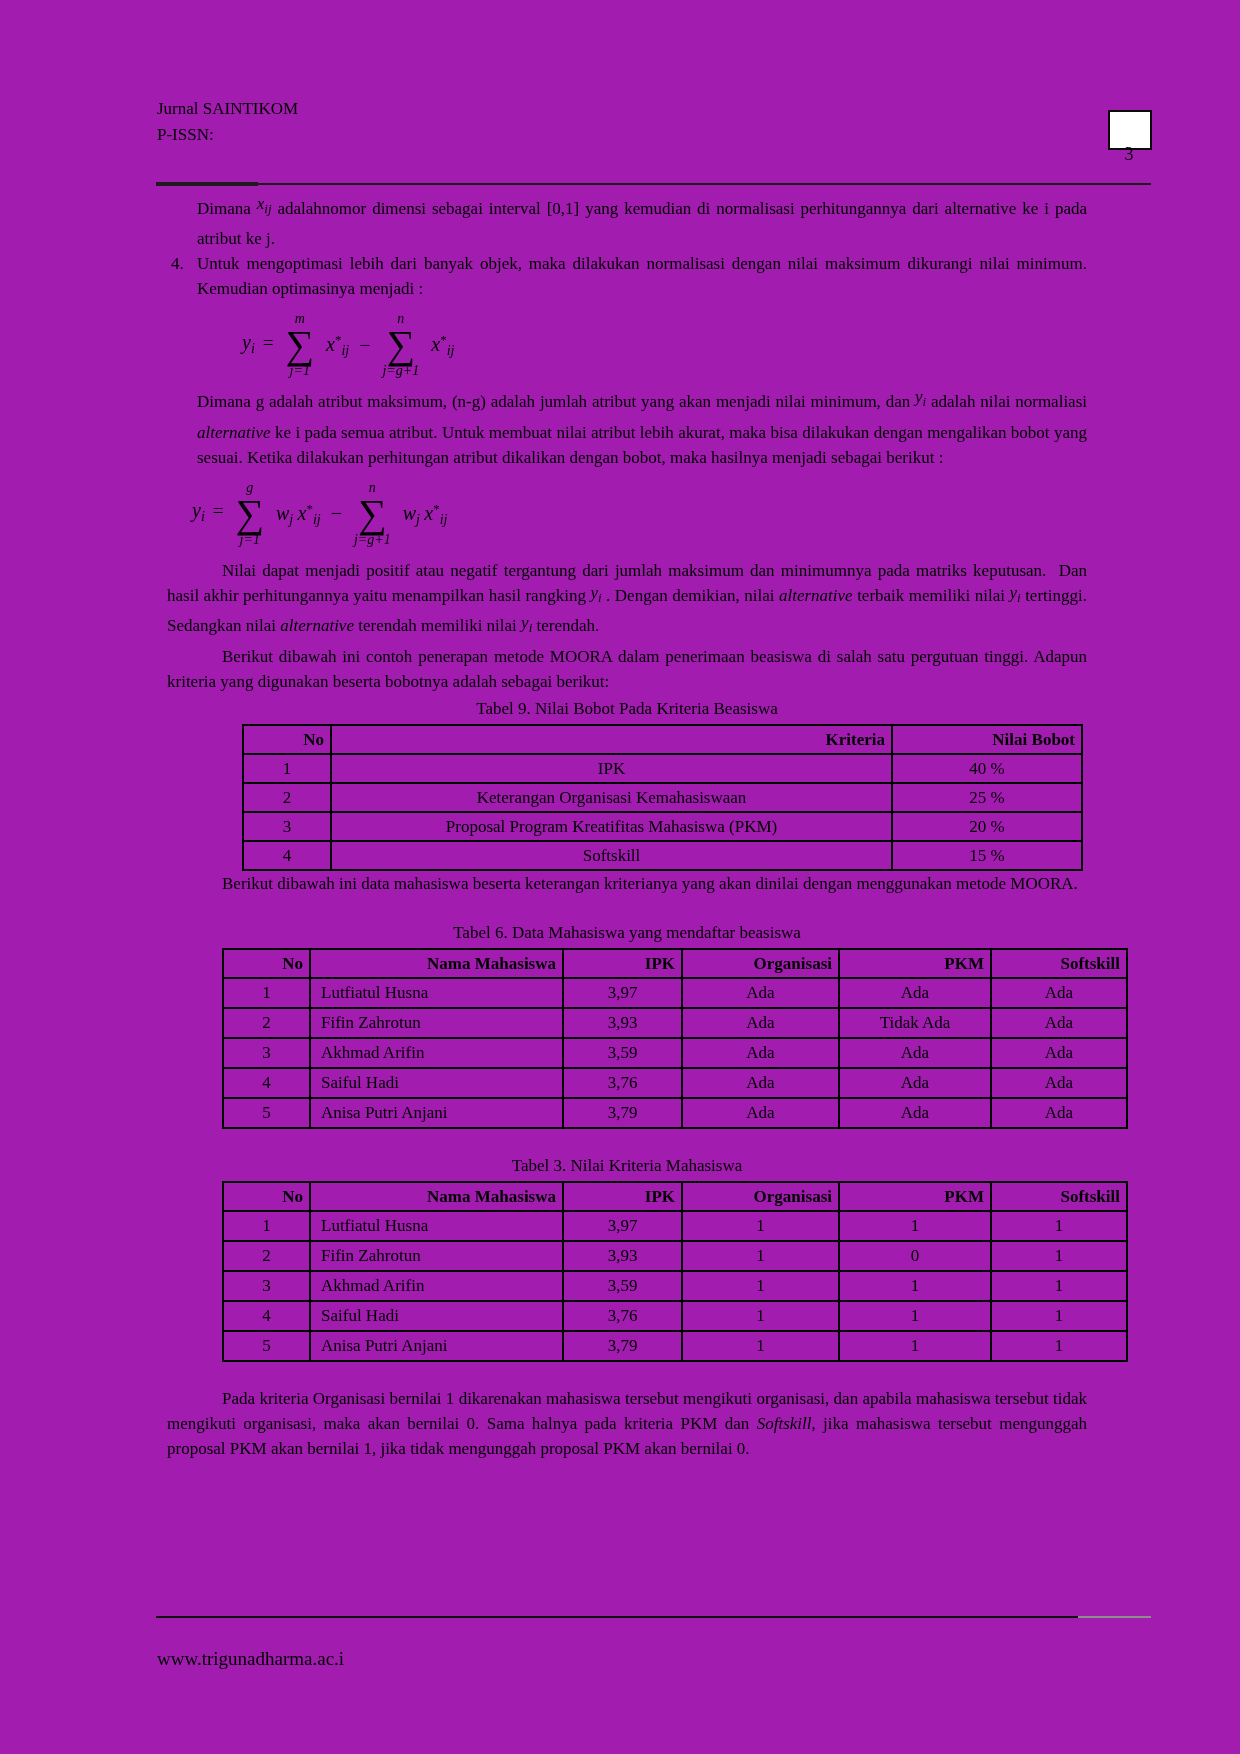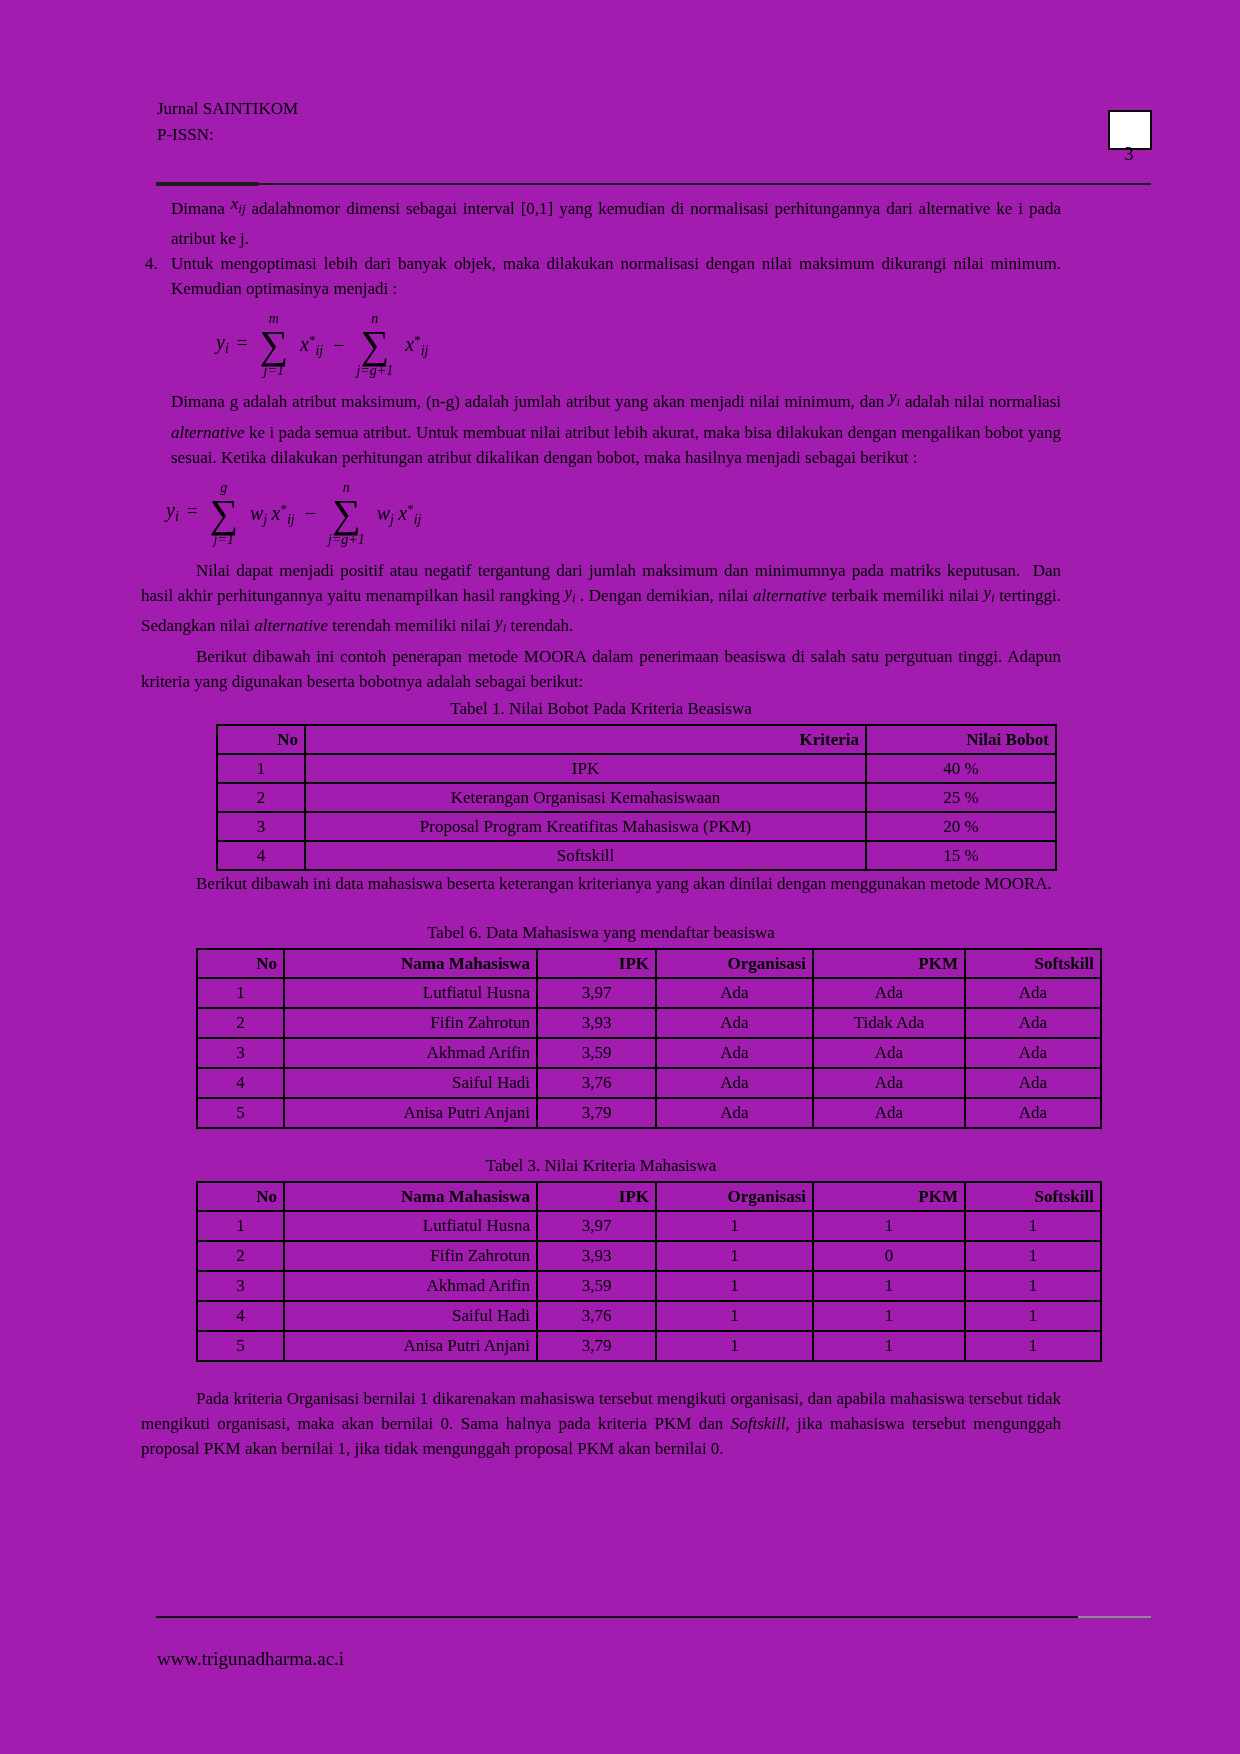--- a/index.html
+++ b/index.html
@@ -16,21 +16,21 @@
   .hdr { position:absolute; left:157px; top:96px; font-size:17px; line-height:26px; }
   .pg-box { position:absolute; left:1108px; top:110px; width:40px; height:36px; border:2.5px solid #0a0a0a; background:#fff; }
   .pg-num { position:absolute; left:1108px; top:144px; width:42px; text-align:center; font-size:18px; }
   .rule-h  { position:absolute; left:156px; top:183px; width:995px; height:2px; background:#1c1c1c; }
   .rule-h2 { position:absolute; left:156px; top:182px; width:102px; height:4px; background:#1c1c1c; }
   
   .rule-f  { position:absolute; left:156px; top:1616px; width:922px; height:2px; background:#111; }
   .rule-f2 { position:absolute; left:1078px; top:1616px; width:73px; height:2px; background:#8d8d8d; }
   .ftr { position:absolute; left:157px; top:1648px; font-size:19px; }
   
-  .bodyflow { position:absolute; left:141px; top:196px; width:920px; font-size:17px; line-height:25px; text-align:justify; }
+  .bodyflow { position:absolute; left:167px; top:196px; width:920px; font-size:17px; line-height:25px; text-align:justify; }
   p { margin:0; }
   .ml30 { margin-left:30px; }
   .li { position:relative; margin-left:30px; }
   .li-num { position:absolute; left:-26px; }
   .pind { text-indent:55px; }
   .it { font-style: italic; }
   
   .imath { font-style:italic; white-space:nowrap; }
   .raised { position:relative; top:-5px; }
   .raised3 { position:relative; top:-3px; }
@@ -56,21 +56,21 @@
   .tbl1 th:nth-child(1), .tbl1 td:nth-child(1) { width:74px; }
   .tbl1 th:nth-child(2), .tbl1 td:nth-child(2) { width:547px; }
   .tbl1 th:nth-child(3), .tbl1 td:nth-child(3) { width:176px; }
   .tblw { margin-left:55px; width:820px; }
   .tblw th:nth-child(1), .tblw td:nth-child(1) { width:73px; }
   .tblw th:nth-child(2), .tblw td:nth-child(2) { width:239px; }
   .tblw th:nth-child(3), .tblw td:nth-child(3) { width:105px; }
   .tblw th:nth-child(4), .tblw td:nth-child(4) { width:143px; }
   .tblw th:nth-child(5), .tblw td:nth-child(5) { width:138px; }
   .tblw th:nth-child(6), .tblw td:nth-child(6) { width:122px; }
-  .tblw td:nth-child(2) { text-align:right; padding-left:10px; }
+  .tblw td:nth-child(2) { text-align:left; padding-left:10px; }
   .tblw td { height:28px; }
   .mt26 { }
   .mt24 { margin-top:24px; }
   .mt8 { margin-top:8px; }
 </style>
 </head>
 <body>
 
 <div class="page">
 
@@ -126,21 +126,21 @@
           <span class="sbot">j=g+1</span>
         </span>
       <span class="term"><span class="fv">w</span><sub class="fsub">j</sub>&nbsp;<span class="fv">x</span><sup>*</sup><sub class="fsub">ij</sub></span>
     </div>
 
 
     <p class="pind"><span>Nilai dapat menjadi positif atau negatif tergantung dari jumlah maksimum dan minimumnya pada matriks keputusan.&nbsp; Dan hasil akhir perhitungannya yaitu menampilkan hasil rangking </span><span class="imath raised3"><span>y</span><sub>i</sub></span><span> . Dengan demikian, nilai </span><span class="it">alternative</span><span> terbaik memiliki nilai </span><span class="imath raised3"><span>y</span><sub>i</sub></span><span> tertinggi. Sedangkan nilai </span><span class="it">alternative</span><span> terendah memiliki nilai </span><span class="imath raised3"><span>y</span><sub>i</sub></span><span> terendah.</span></p>
 
     <p class="pind">Berikut dibawah ini contoh penerapan metode MOORA dalam penerimaan beasiswa di salah satu pergutuan tinggi. Adapun kriteria yang digunakan beserta bobotnya adalah sebagai berikut:</p>
 
-    <p class="caption" style="margin-top:2px">Tabel 1. Nilai Bobot Pada Kriteria Beasiswa</p>
+    <p class="caption" style="margin-top:2px">Tabel 9. Nilai Bobot Pada Kriteria Beasiswa</p>
     <table class="tbl1">
         <thead>
           <tr>
             <th>No</th>
             <th>Kriteria</th>
             <th>Nilai Bobot</th>
           </tr>
         </thead>
         <tbody>
           <tr>

